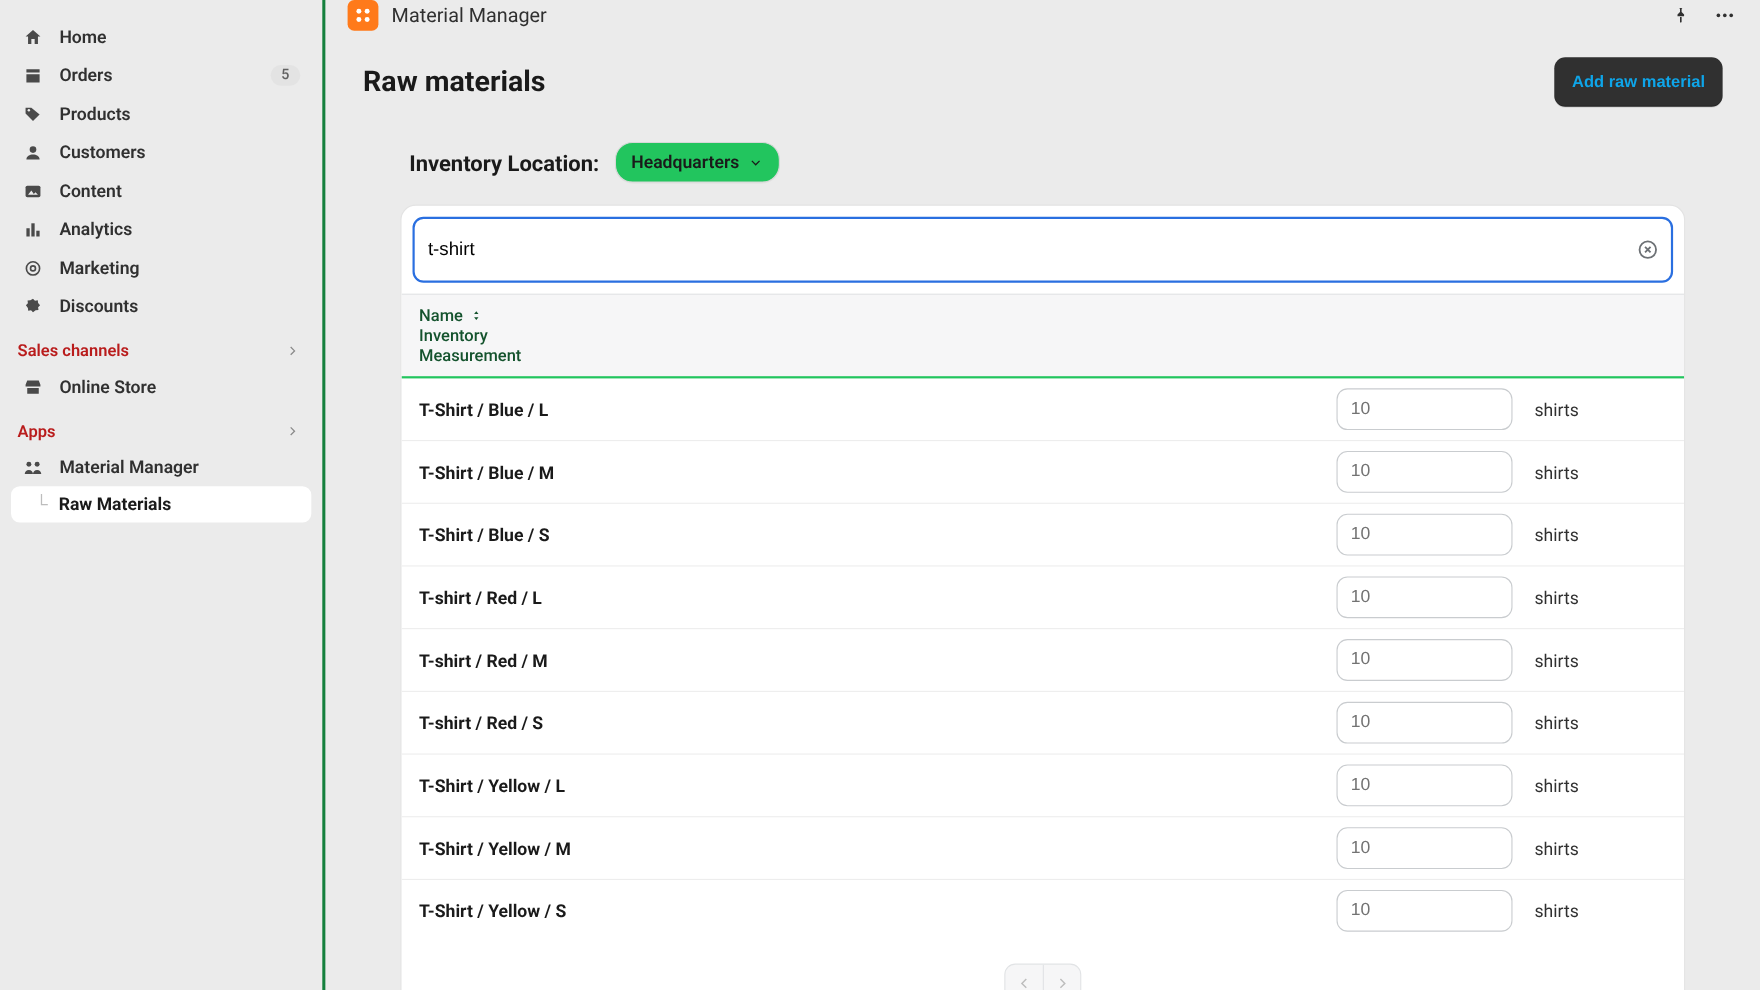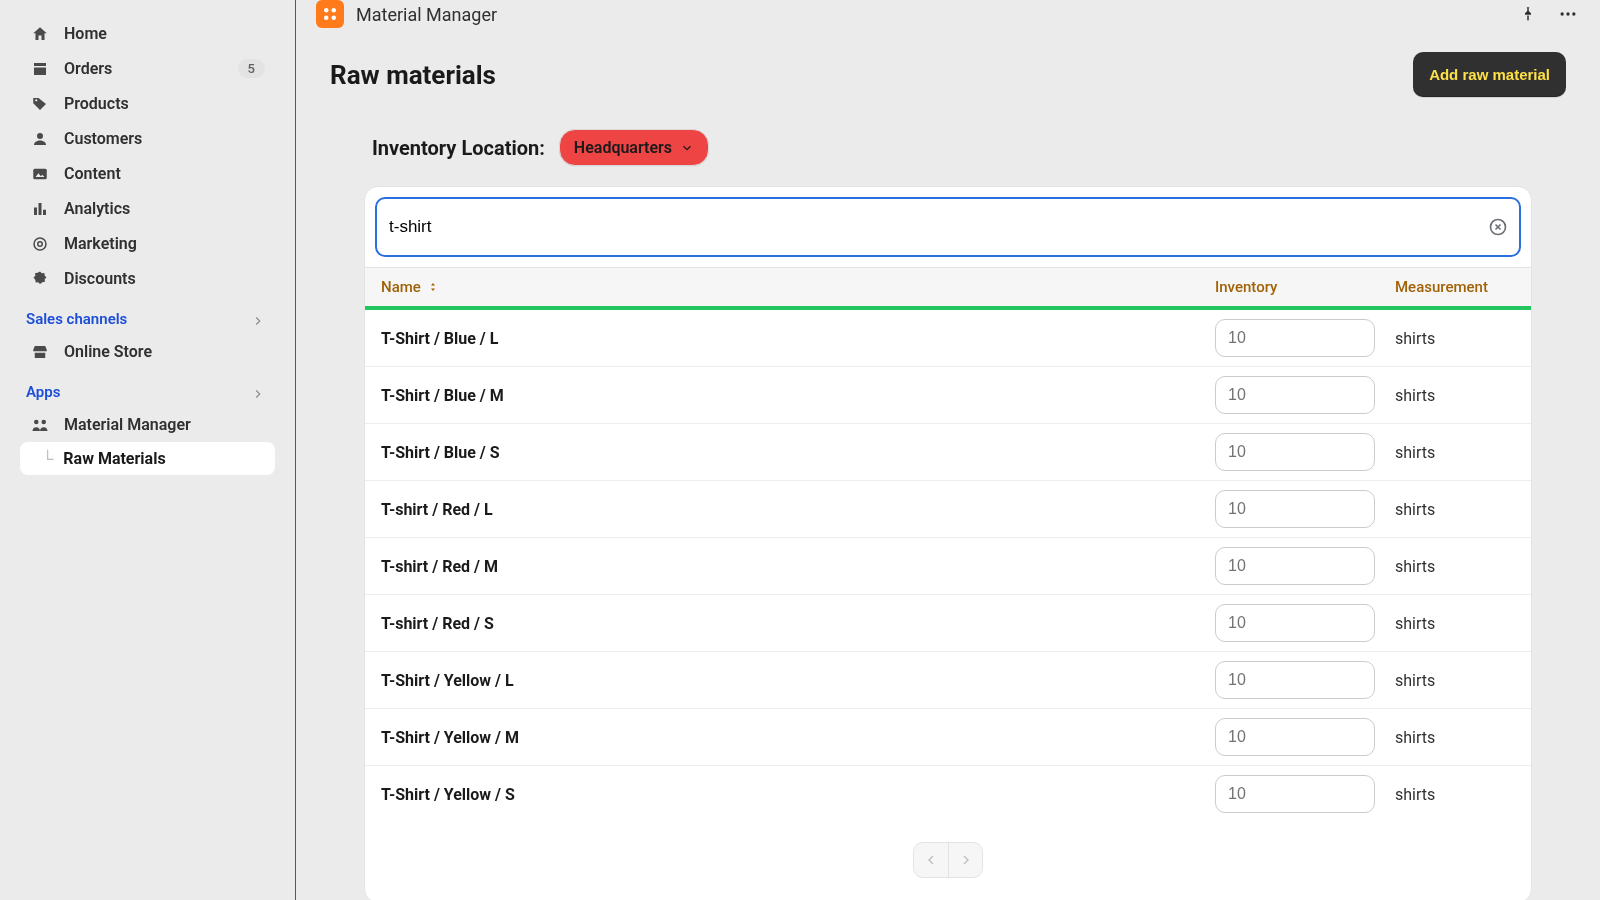--- a/index.html
+++ b/index.html
@@ -13,22 +13,22 @@
     font-size: 15px;
   }
   .app {
     display: flex;
     height: 100%;
   }
   
   .sidebar {
     width: 296px;
     background: #ebebeb;
-    padding: 16px 20px;
-    border-right: 1px solid #15803d;
+    padding: 16px 10px;
+    border-right: 3px solid #15803d;
     flex-shrink: 0;
   }
   .nav-item {
     display: flex;
     align-items: center;
     height: 35px;
     padding: 0 10px;
     border-radius: 8px;
     cursor: pointer;
     font-weight: 600;
@@ -40,25 +40,25 @@
   .nav-item .badge {
     margin-left: auto;
     background: #e3e3e3;
     color: #616161;
     font-size: 13px;
     font-weight: 500;
     padding: 2px 10px;
     border-radius: 10px;
   }
   .nav-section-header {
-    display:flex; align-items:flex-end; justify-content:space-between;
+    display:flex; align-items:center; justify-content:space-between;
     padding: 14px 10px 6px 6px;
     font-size: 15px;
     font-weight: 600;
-    color: #1d4ed8;
+    color: #b91c1c;
     cursor: pointer;
   }
   .nav-section-header .chev { color:#8a8a8a; }
   .nav-sub {
     display:flex; align-items:center;
     height: 33px;
     padding: 0 10px 0 22px;
     border-radius: 8px;
     font-weight: 700;
     font-size: 16px;
@@ -91,41 +91,41 @@
   .topbar-actions { margin-left:auto; display:flex; gap:16px; align-items:center; color:#303030; }
   .icon-btn { cursor:pointer; width:24px; height:24px; display:flex; align-items:center; justify-content:center; }
 
   .page-header {
     display:flex; align-items:center; justify-content:space-between;
     padding: 24px 34px;
   }
   .page-title { font-size: 26px; font-weight: 700; }
   .btn-primary {
     background: #303030;
-    color: #fde047;
+    color: #0ea5e9;
     border: none;
     padding: 14px 16px;
     border-radius: 10px;
     font-size: 15px;
     font-weight: 600;
     cursor: pointer;
     box-shadow: 0 1px 0 rgba(0,0,0,0.1), inset 0 -1px 0 rgba(0,0,0,0.2);
   }
 
   .content-card {
     margin: 0 34px 24px 34px;
     background: transparent;
   }
   .filter-row {
     display:flex; align-items:center; gap:14px;
     padding: 8px 42px 20px 42px;
   }
   .filter-label { font-weight:700; font-size:20px; }
   .select-btn {
-    background:#ef4444;
+    background:#22c55e;
     border:1px solid #d8d8d8;
     border-radius:16px;
     padding: 8px 14px;
     font-size:16px;
     font-weight:600;
     display:flex; align-items:center; gap:8px;
     cursor:pointer;
     box-shadow: 0 1px 0 rgba(0,0,0,0.03);
   }
 
@@ -151,26 +151,27 @@
     background:transparent;
   }
   .clear-btn {
     position:absolute; right:10px; top:50%; transform:translateY(-50%);
     color:#6d7175; cursor:pointer; width:22px; height:22px; display:flex; align-items:center; justify-content:center;
   }
 
   .thead {
     background:#f6f6f7;
     border-top:1px solid #e1e3e5;
-    border-bottom:4px solid #22c55e;
+    border-bottom:2px solid #22c55e;
     display:flex;
     padding: 10px 16px;
     font-size:15px;
-    color:#a16207;
+    color:#14532d;
     font-weight:500;
+    flex-direction:column;
   }
   .col-name { flex:1; display:flex; align-items:center; gap:6px; cursor:pointer; }
   .col-inv { width: 180px; }
   .col-meas { width: 120px; text-align:left; }
 
   .trow {
     display:flex;
     align-items:center;
     padding: 9px 16px;
     border-bottom:1px solid #ededed;

